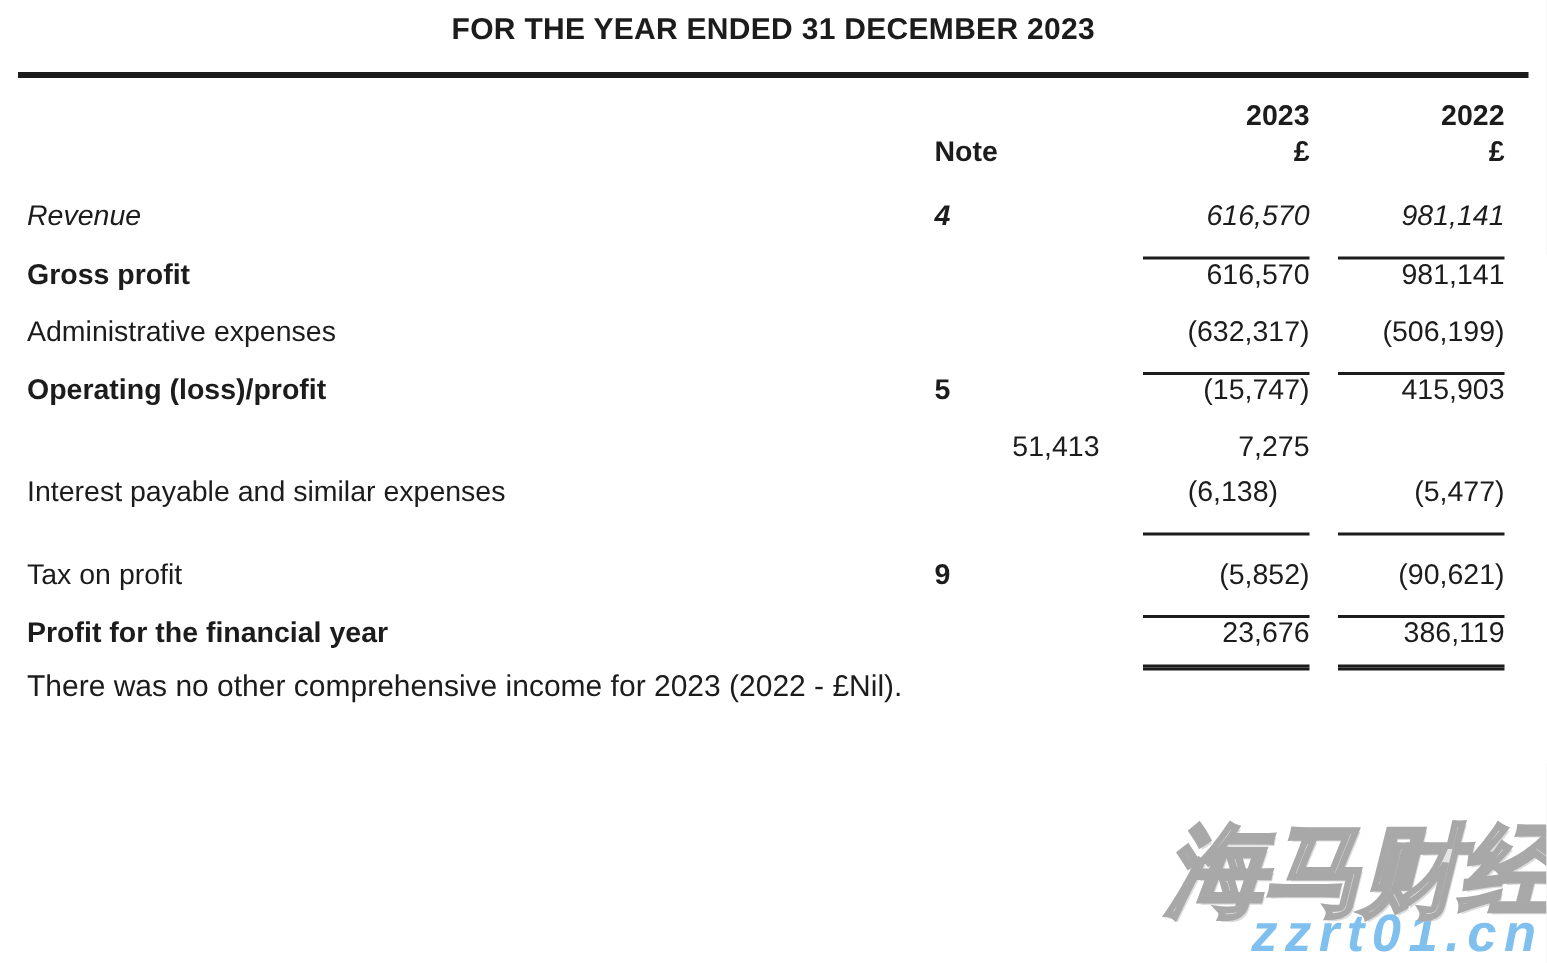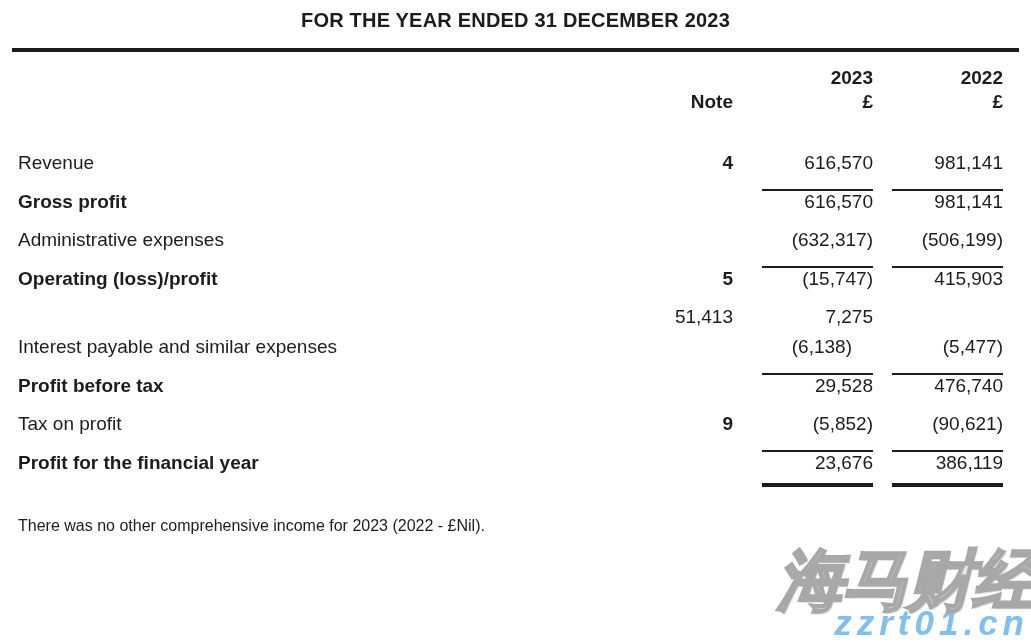--- a/index.html
+++ b/index.html
@@ -39,32 +39,32 @@
   
   .grid {
     display: grid;
     grid-template-columns: 1fr 110px 140px 130px;
     padding-left: 18px;
     padding-right: 28px;
     align-items: end;
   }
   .c { min-height: 1px; }
   .c.label { text-align: left; }
-  .c.note  { text-align: right; font-weight: bold; }
+  .c.note  { font-weight: bold; }
   .c.val   { text-align: right; }
   .bold { font-weight: bold; }
 
   
   .thead { margin-top: 14px; font-size: 19px; }
   .thead .grid { line-height: 24px; }
 
   
   #tbody { font-size: 19px; }
   .row { line-height: 22px; margin-top: 16px; }
-  .row.first { margin-top: 38px; }
+  .row.first { margin-top: 20px; font-style: italic; }
   .row.after-rule { margin-top: 0; }
   .row.tight { margin-top: 8px; gap: 21px; }
   .row.bold-label .label { font-weight: bold; }
 
   .rule-row { margin-top: 15px; }
   .shortline {
     width: 111px;
     height: 2px;
     background: var(--ink);
     margin-left: auto;
@@ -73,23 +73,22 @@
   .dblline {
     width: 111px;
     height: 4px;
     border-top: 2px solid var(--ink);
     border-bottom: 2px solid var(--ink);
     margin-left: auto;
   }
 
   
   .footnote {
-    margin-top: 30px;
     padding-left: 18px;
-    font-size: 16px;
+    font-size: 20px;
   }
 
   
   .watermark {
     position: absolute;
     right: -4px;
     bottom: 2px;
     z-index: 0;
     text-align: right;
     pointer-events: none;
@@ -209,26 +208,20 @@
         <div class="grid rule-row">
           <div class="c"></div>
           <div class="c"></div>
           <div class="c val">
             <div class="shortline"></div>
           </div>
           <div class="c val">
             <div class="shortline"></div>
           </div>
         </div>
-        <div class="grid row bold-label after-rule">
-          <div class="c label">Profit before tax</div>
-          <div class="c note"></div>
-          <div class="c val">29,528</div>
-          <div class="c val">476,740</div>
-        </div>
         <div class="grid row">
           <div class="c label">Tax on profit</div>
           <div class="c note">9</div>
           <div class="c val">(5,852)</div>
           <div class="c val">(90,621)</div>
         </div>
         <div class="grid rule-row">
           <div class="c"></div>
           <div class="c"></div>
           <div class="c val">

